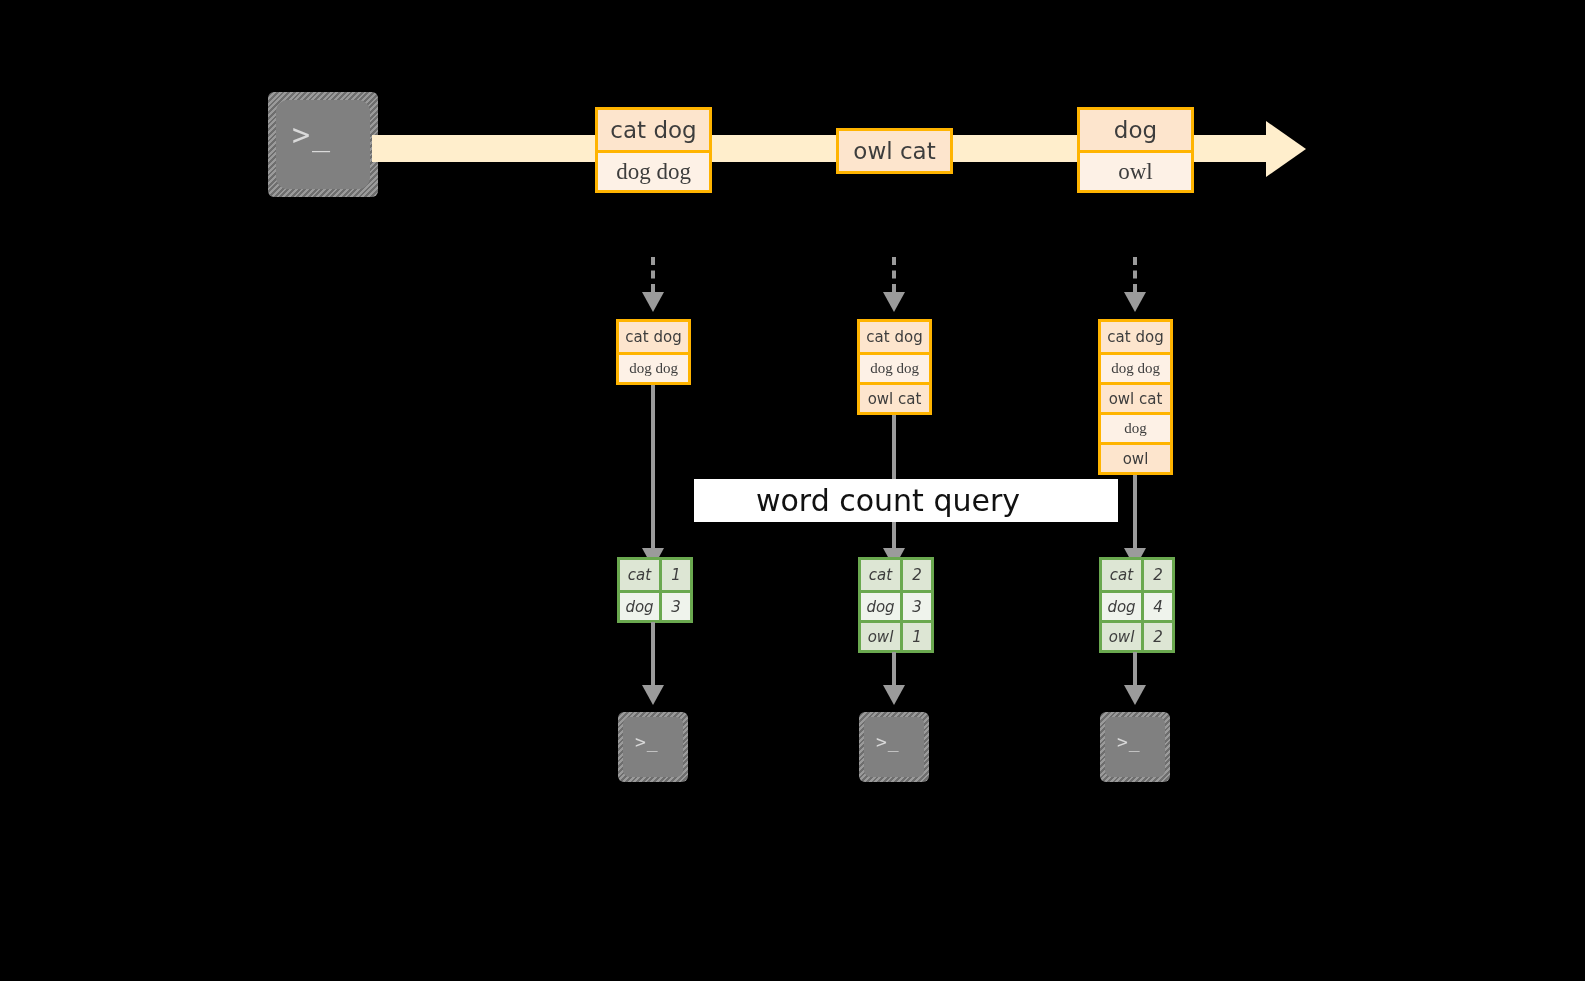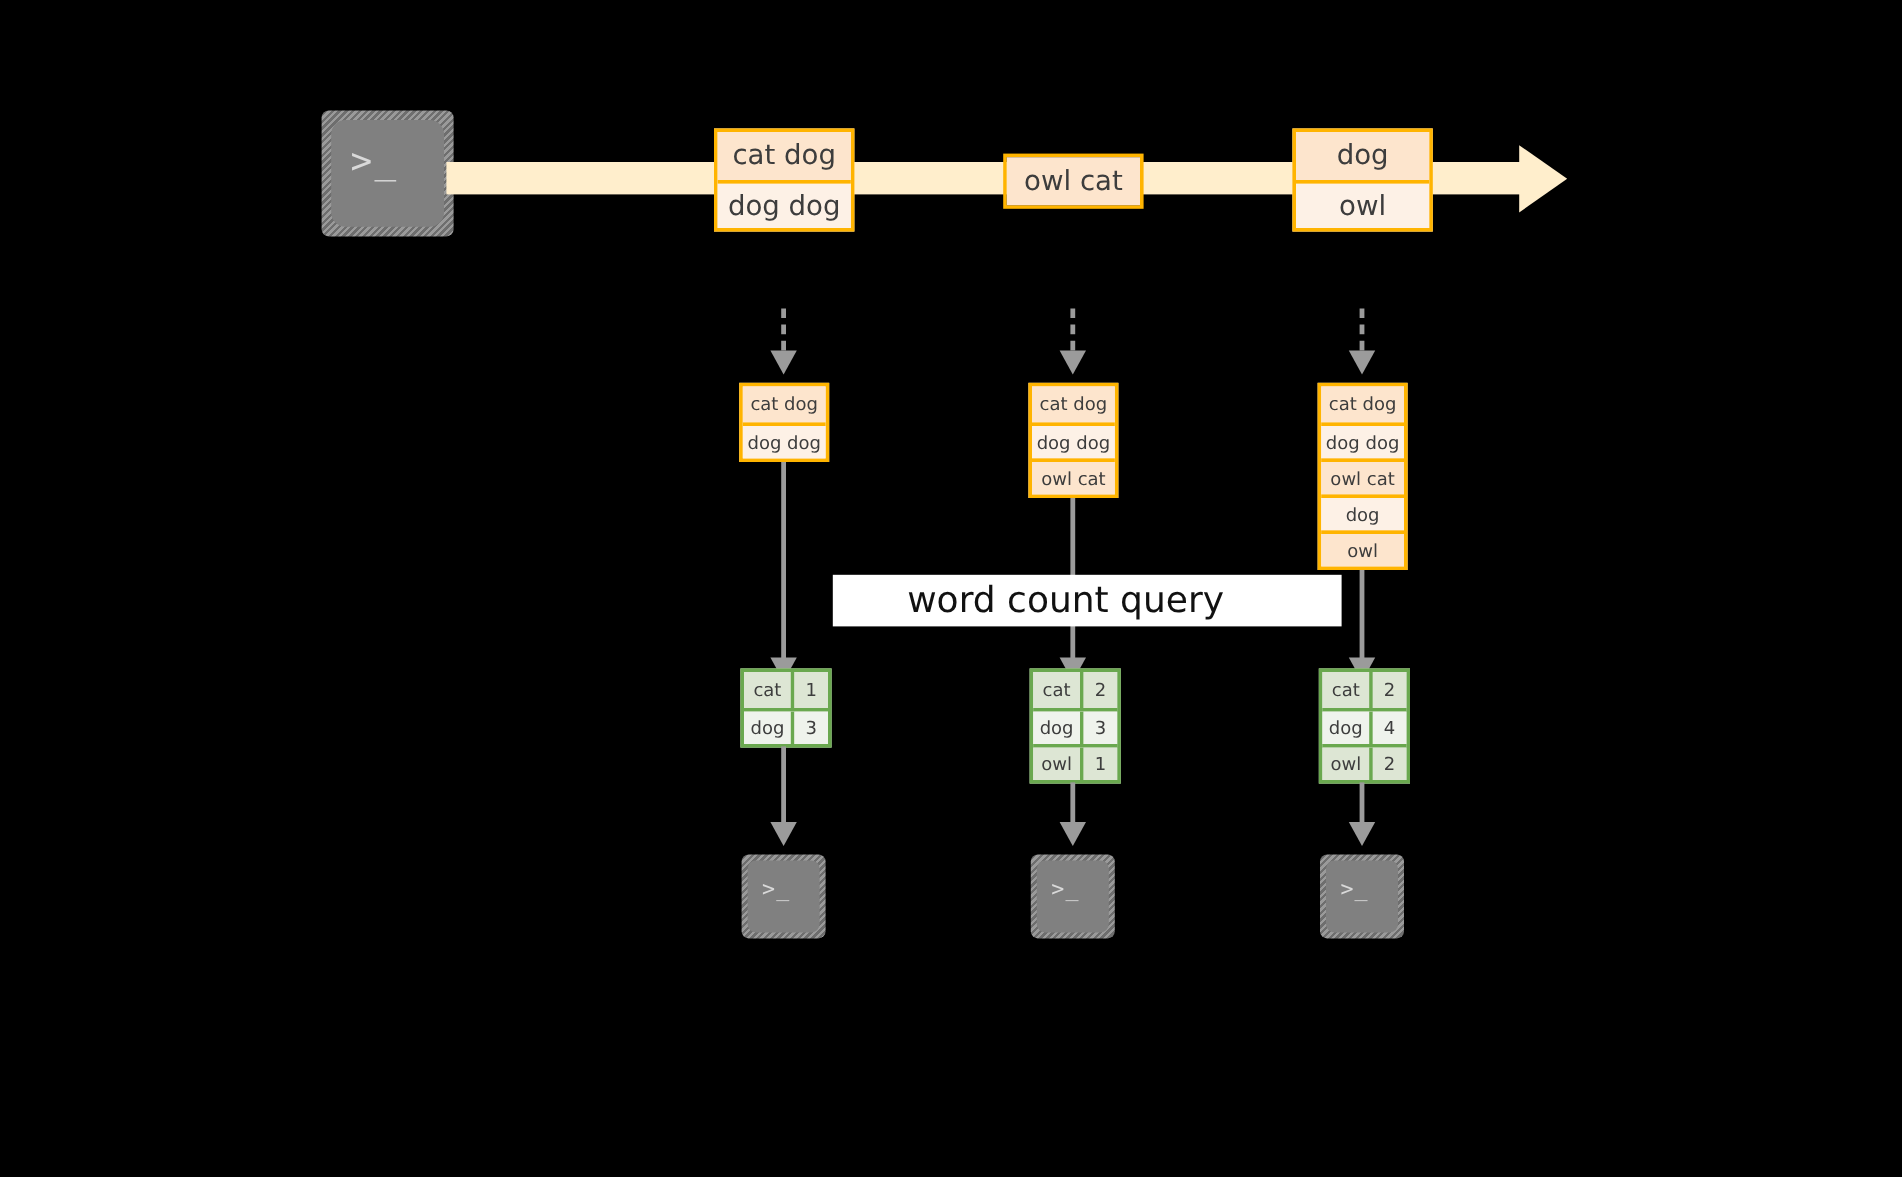--- a/index.html
+++ b/index.html
@@ -82,21 +82,21 @@
   }
   .evt {
     box-sizing: border-box;
     background: #fde5cd;
     color: #3d3d3d;
     display: flex;
     align-items: center;
     justify-content: center;
     white-space: nowrap;
   }
-  .evt.alt { background: #fdf1e6; }
+  .evt.alt { background: #fdf1e6; font-family: Liberation Serif, serif; }
   .evt + .evt { border-top: 3px solid #ffb400; }
 
   .evt-stack.top .evt { height: 40px; font-size: 23px; }
   .evt-stack.mid .evt { height: 30px; font-size: 15px; }
 
   
   .res-table {
     position: absolute;
     box-sizing: border-box;
     border: 3px solid #6aa84f;
@@ -111,20 +111,21 @@
   }
   .res-row + .res-row { border-top: 3px solid #6aa84f; }
   .res-word, .res-count {
     box-sizing: border-box;
     display: flex;
     align-items: center;
     justify-content: center;
     font-size: 15px;
     color: #3d3d3d;
     background: #dde6d4;
+    font-style: italic;
   }
   .res-row.alt .res-word, .res-row.alt .res-count { background: #eff3ec; }
   .res-word {
     width: 42px;
     border-right: 3px solid #6aa84f;
   }
   .res-count { width: 28px; }
 
   
   .conn {

